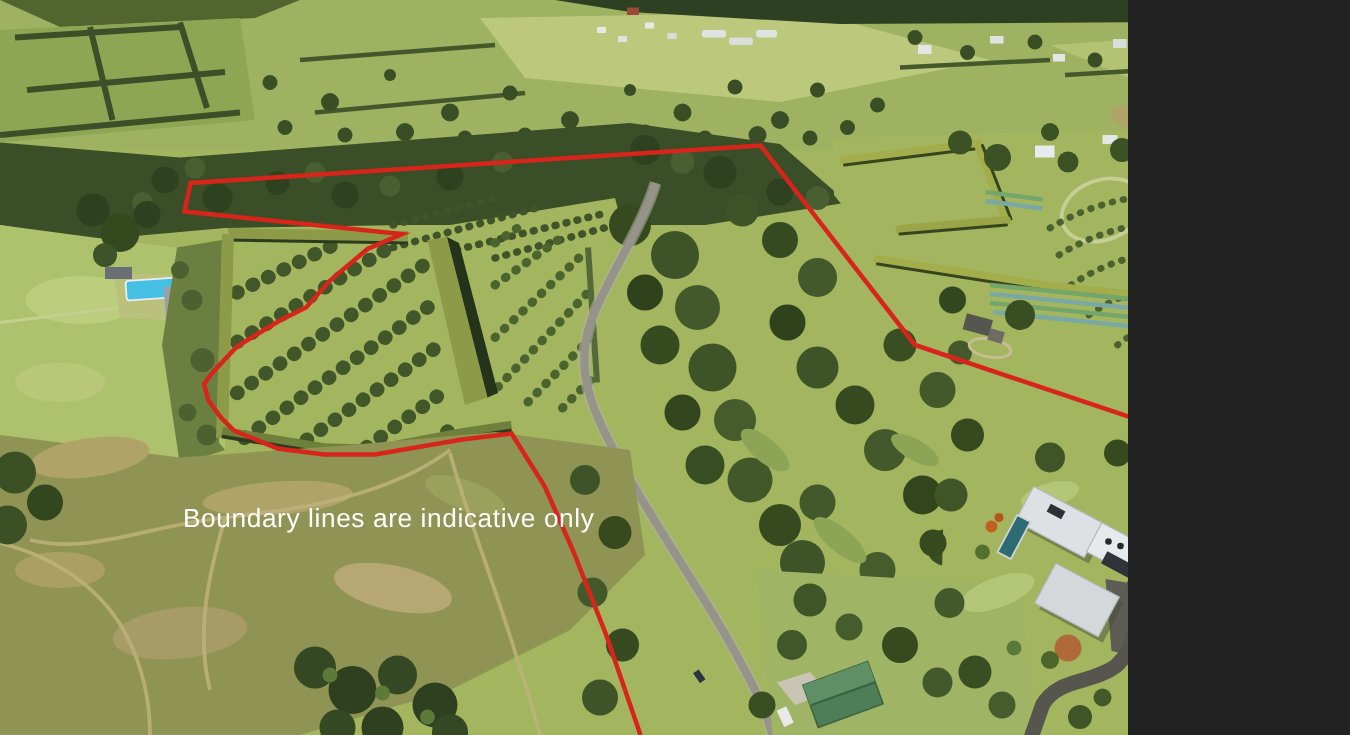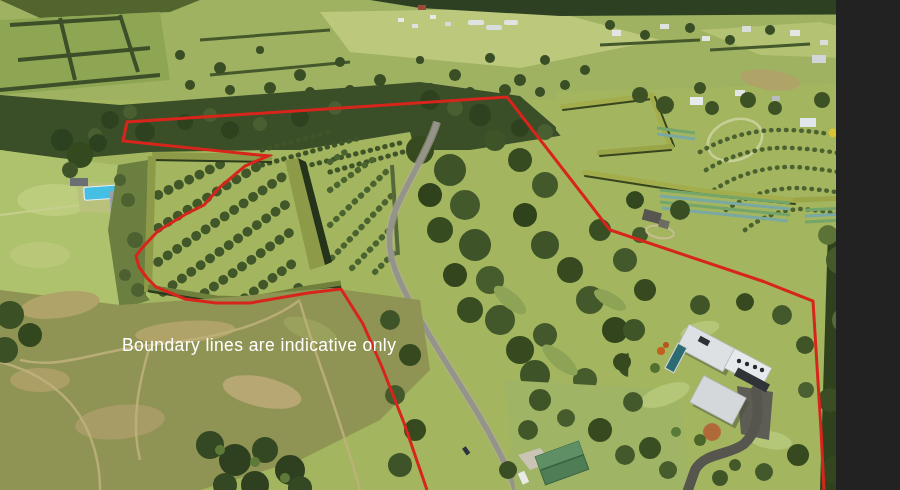--- a/index.html
+++ b/index.html
@@ -1,16 +1,16 @@
 <!DOCTYPE html>
 <html style="--boundary: #d8251c; --text: #ffffff; --grass: #a3b65f; --grass_light: #aec26d; --grass_pale: #bcc97d; --bush: #3c5127; --forest: #3a4e28; --hedge: #8d9a47; --hedge_olive: #a3ad4b; --hedge_shadow: #2c3b1e; --road: #96948a; --driveway: #56564f; --roof: #dde1e4; --pool_blue: #45bfe3; --pool_teal: #2d6b72; --shed_green: #4e7d56; --scrub: #8f9454; --dirt: #b0a368; --flower_yellow: #d8c531;"><head>
 <meta charset="utf-8">
 <style>
   html,body{margin:0;padding:0;background:#222;}
-  .stage{position:relative;width:836px;height:490px;overflow:hidden;background:#9fb261;
+  .stage{position:relative;width:752px;height:490px;overflow:hidden;background:#9fb261;
          font-family:"Liberation Sans",sans-serif;}
   .stage svg{display:block;}
   
   .f-grass{fill:var(--grass)}
   .f-grass-light{fill:var(--grass_light)}
   .f-grass-pale{fill:var(--grass_pale)}
   .f-forest{fill:var(--forest)}
   .f-hedge{fill:var(--hedge)}
   .f-scrub{fill:var(--scrub)}
   .s-road{stroke:var(--road)}

